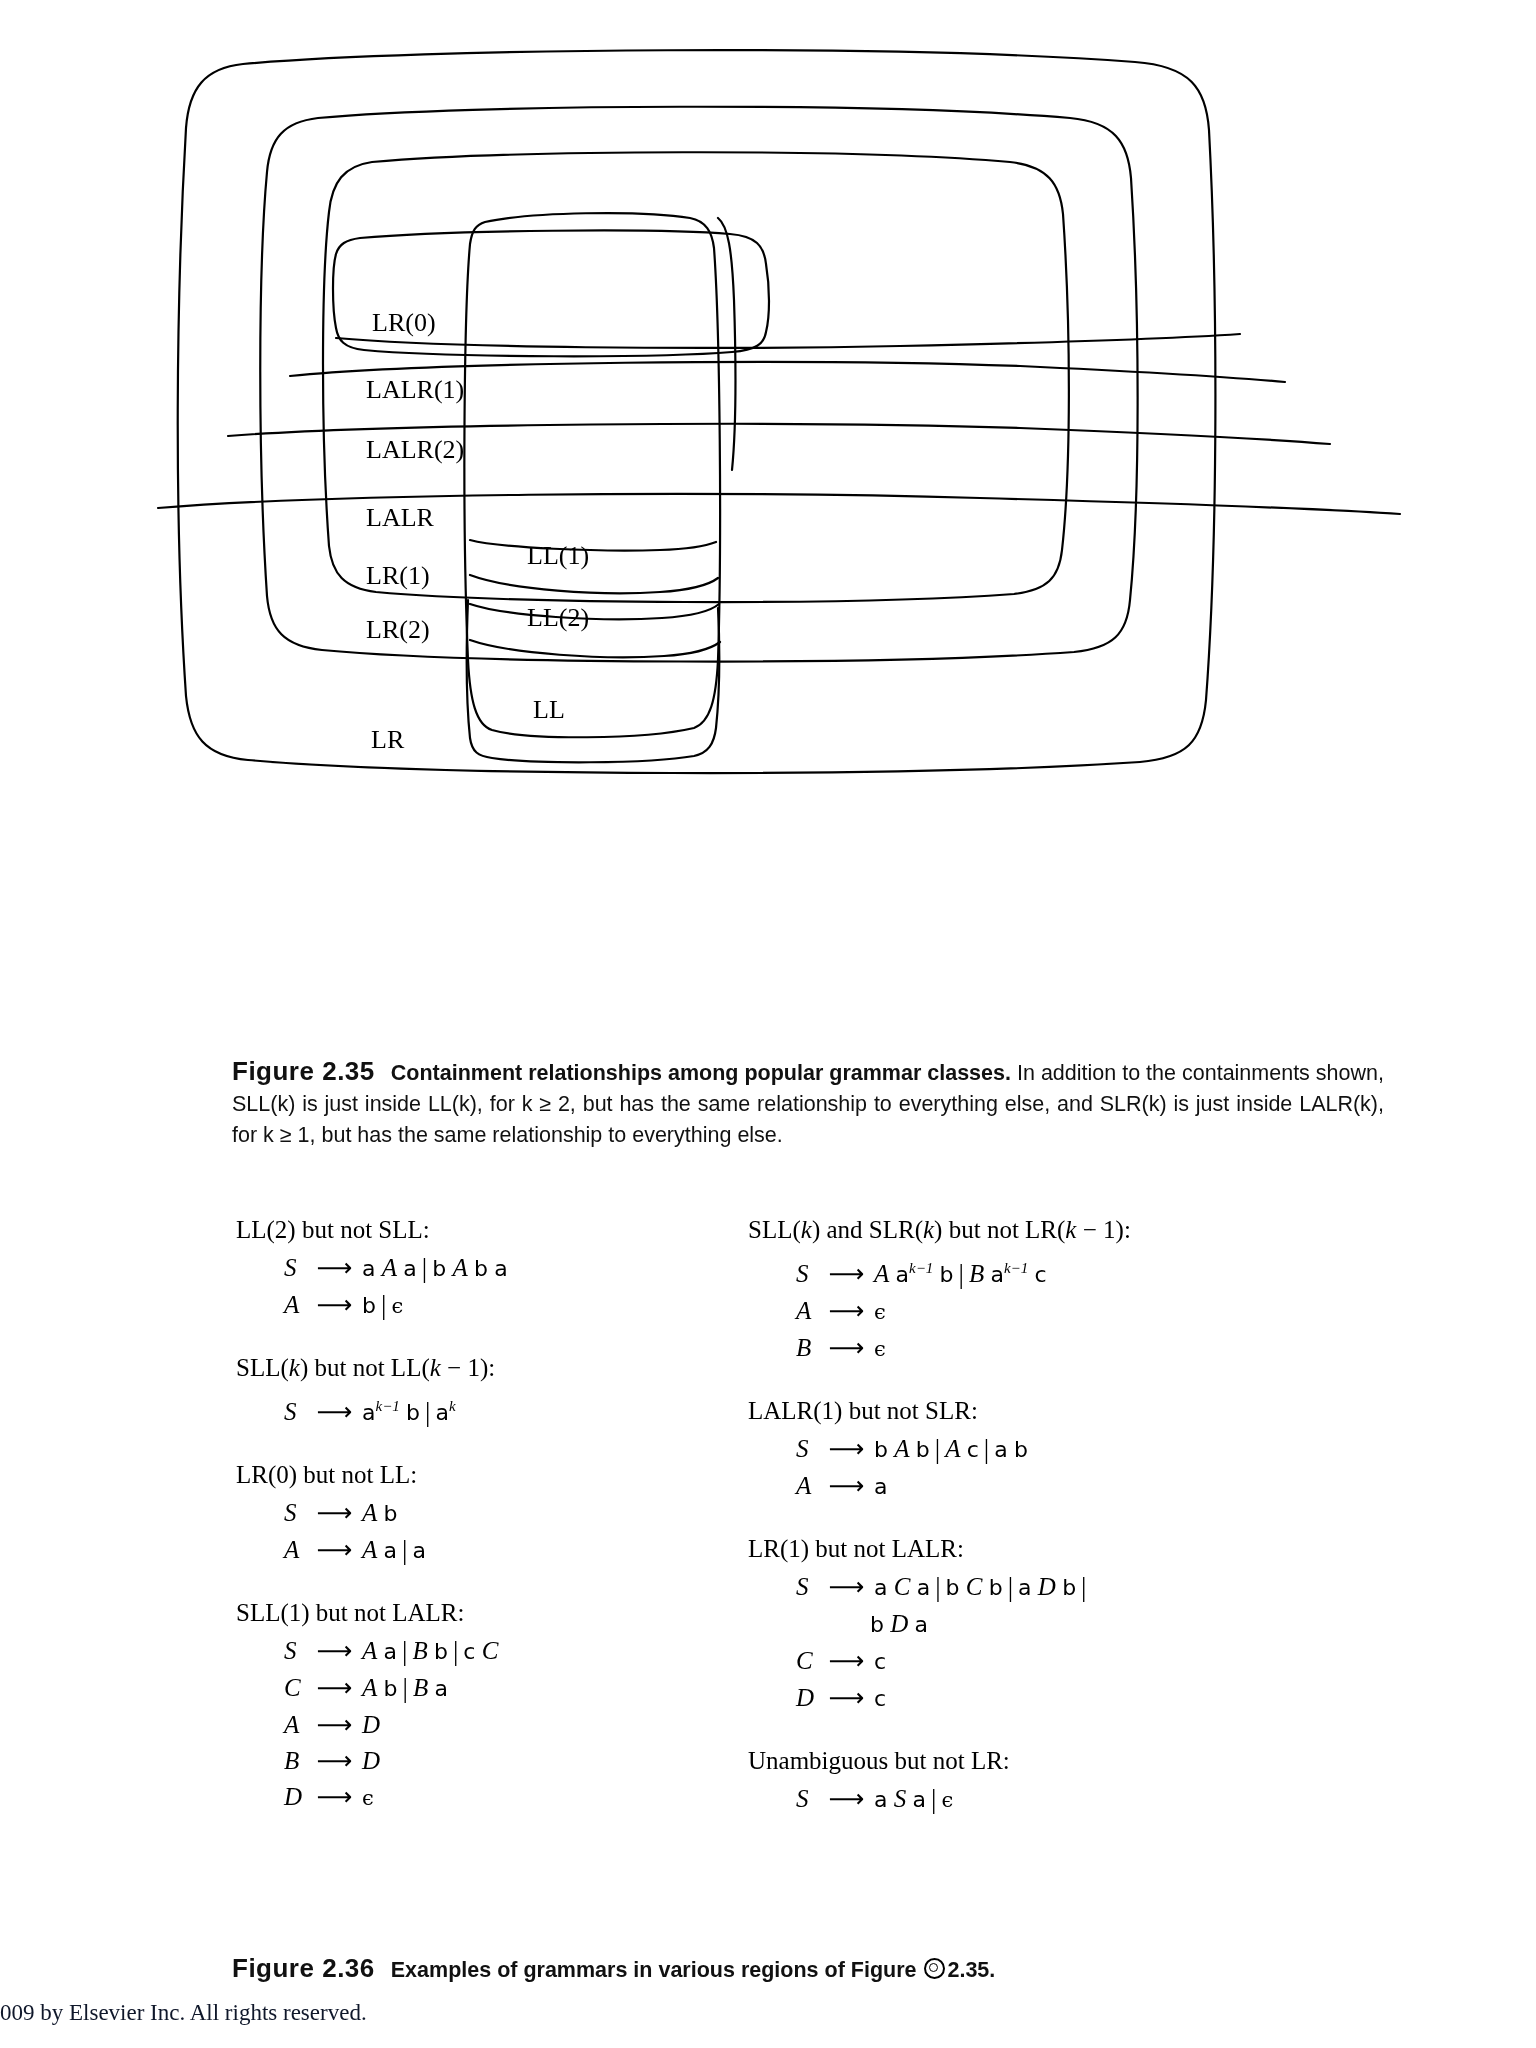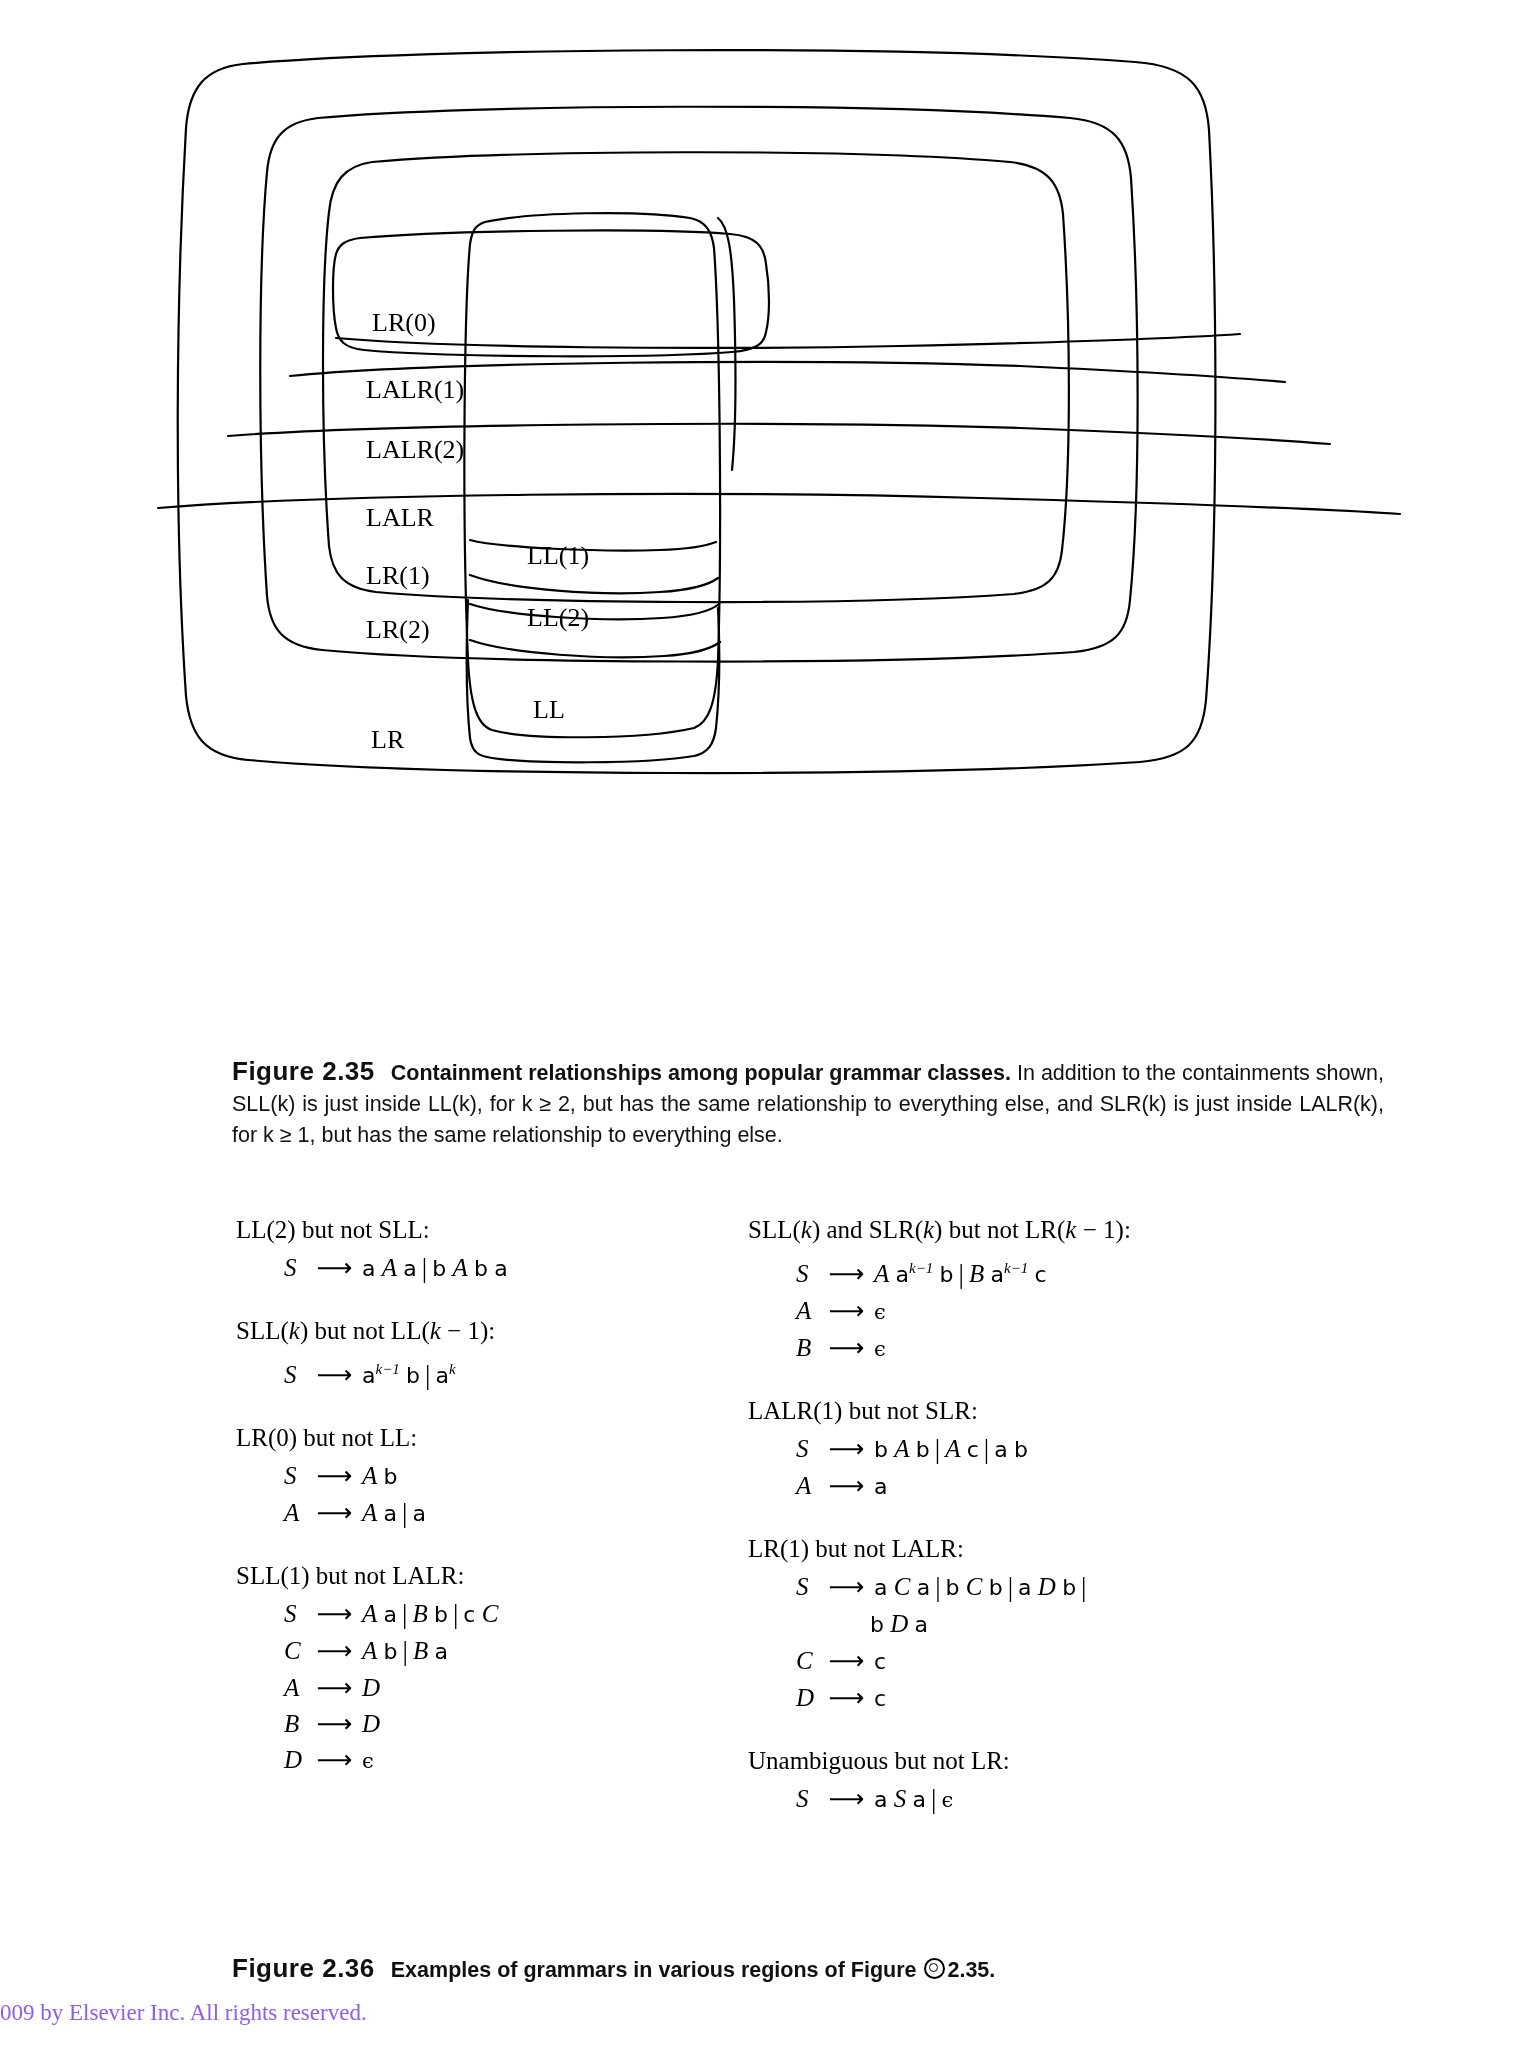--- a/index.html
+++ b/index.html
@@ -147,21 +147,21 @@
   .contline { padding-left: 74px; }
 
   
   #copyright-footer {
     position: absolute;
     left: 0;
     top: 2000px;
     width: 1536px;
     font-family: "Liberation Serif", serif;
     font-size: 23px;
-    color: #8b5cf6;
+    color: #0f172a;
   }
 </style>
 </head>
 <body>
 
 <div id="diagram-figure">
 
   <svg id="venn-svg" viewBox="0 0 1536 1030">
     <g fill="none" stroke="#000000" stroke-width="2.2" stroke-linecap="round" stroke-linejoin="round">
 
@@ -232,20 +232,23 @@
 <div id="grammar-block">
 
   <div id="gcol-left" class="gcol">
 
     <div class="gsection">
       <div class="gsection-title">LL(2) but not SLL:</div>
       <div class="grules">
         <div class="grule">
           <span class="lhs nt">S</span><span class="arrow">⟶</span><span class="rhs"><span class="term">a</span> <span class="nt">A</span> <span class="term">a</span><span class="bar">|</span><span class="term">b</span> <span class="nt">A</span> <span class="term">b</span> <span class="term">a</span></span>
         </div>
+        <div class="grule">
+          <span class="lhs nt">A</span><span class="arrow">⟶</span><span class="rhs"><span class="term">b</span><span class="bar">|</span><span class="eps">ϵ</span></span>
+        </div>
       </div>
     </div>
 
     <div class="gsection">
       <div class="gsection-title">SLL(<span class="nt">k</span>) but not LL(<span class="nt">k</span> − 1):</div>
       <div class="grules">
         <div class="grule">
           <span class="lhs nt">S</span><span class="arrow">⟶</span><span class="rhs"><span class="term">a</span><sup class="sup">k−1</sup> <span class="term">b</span><span class="bar">|</span><span class="term">a</span><sup class="sup">k</sup></span>
         </div>
       </div>

